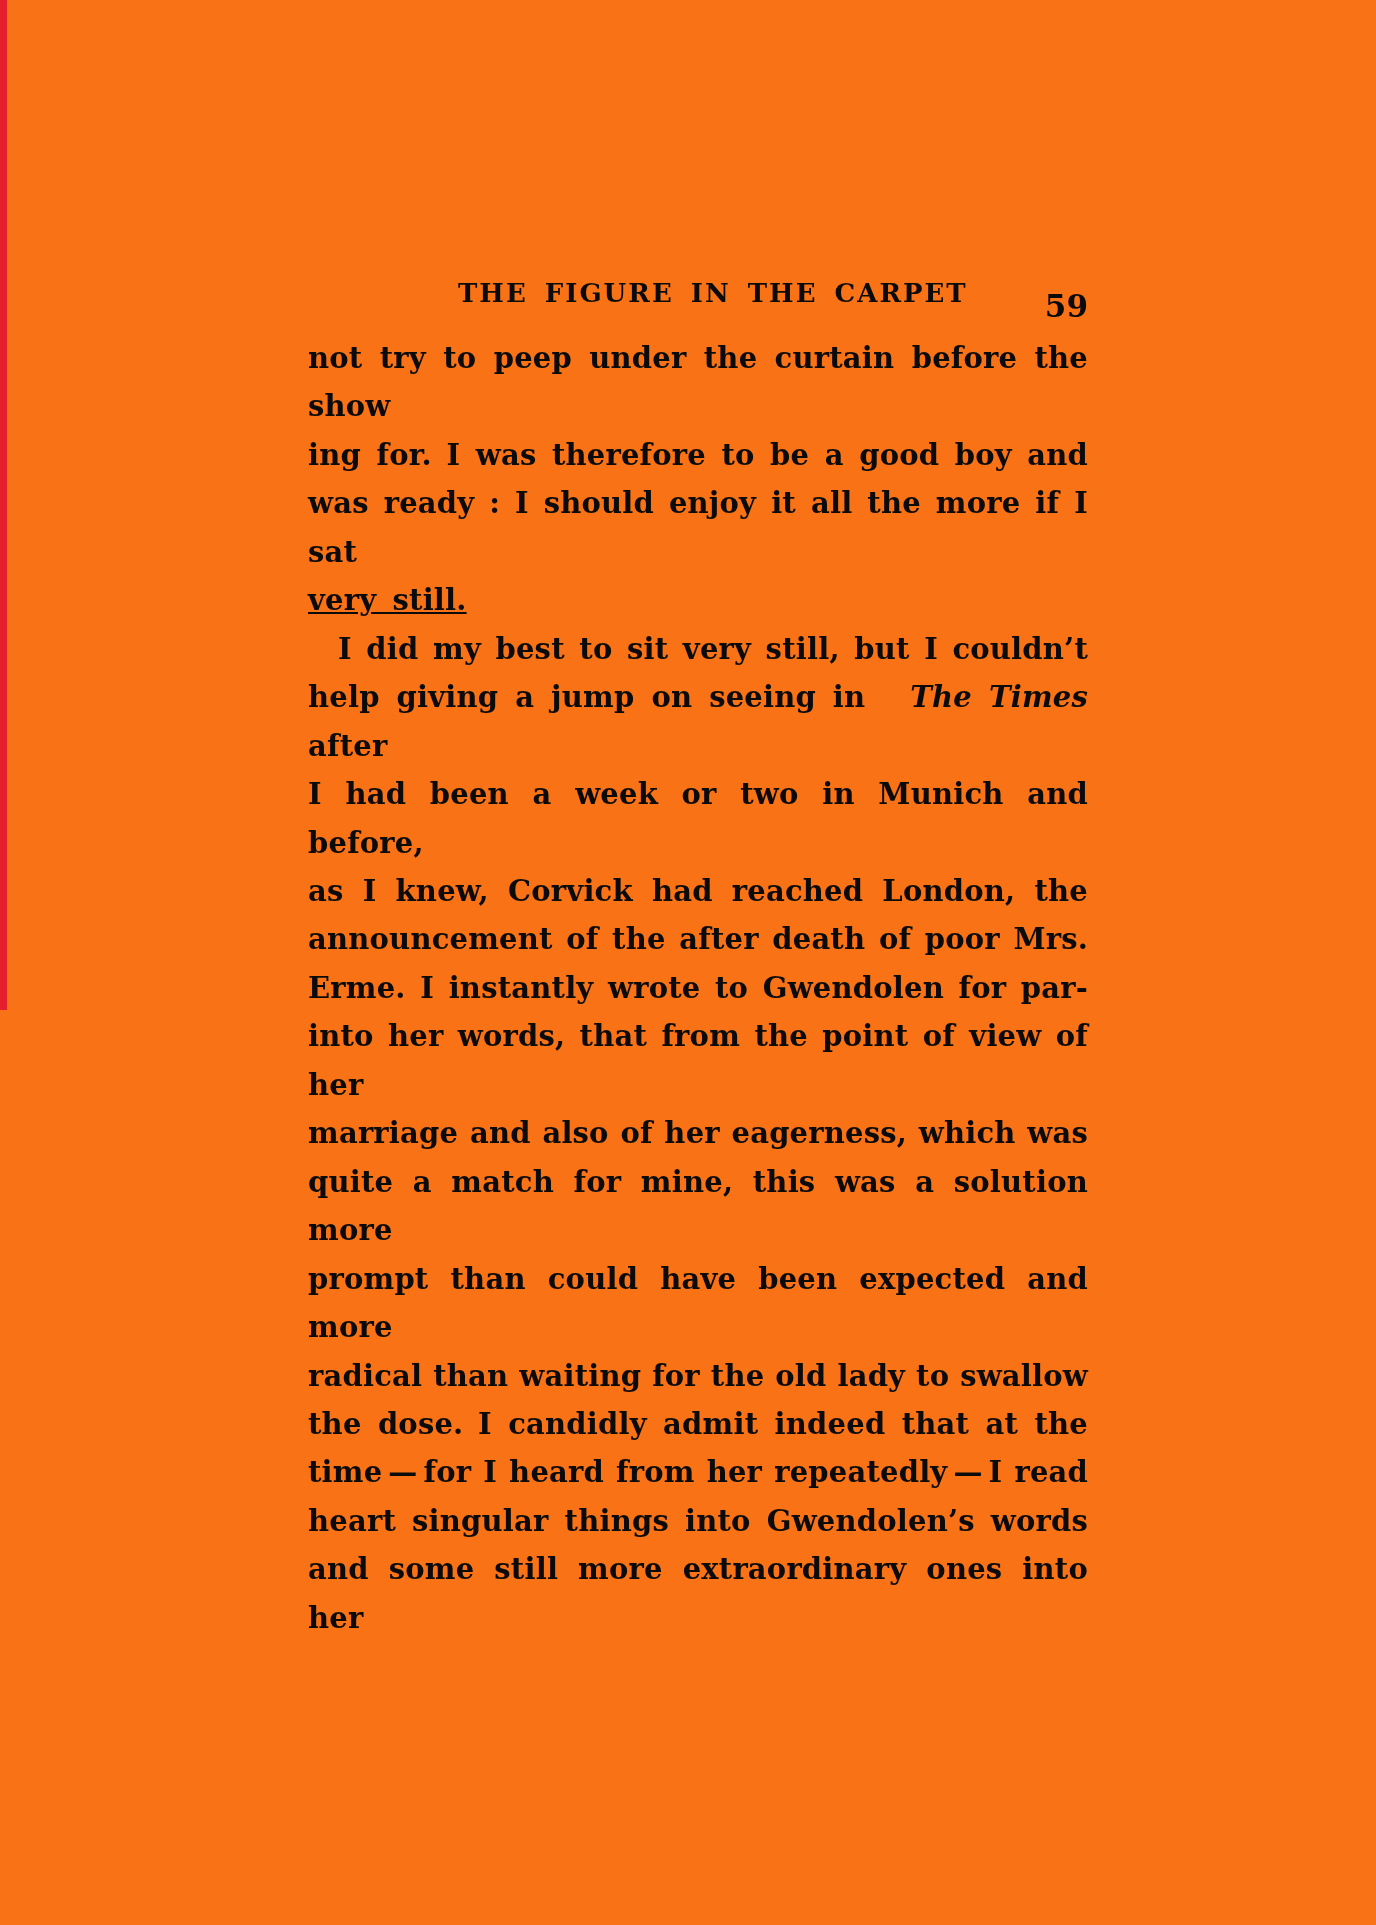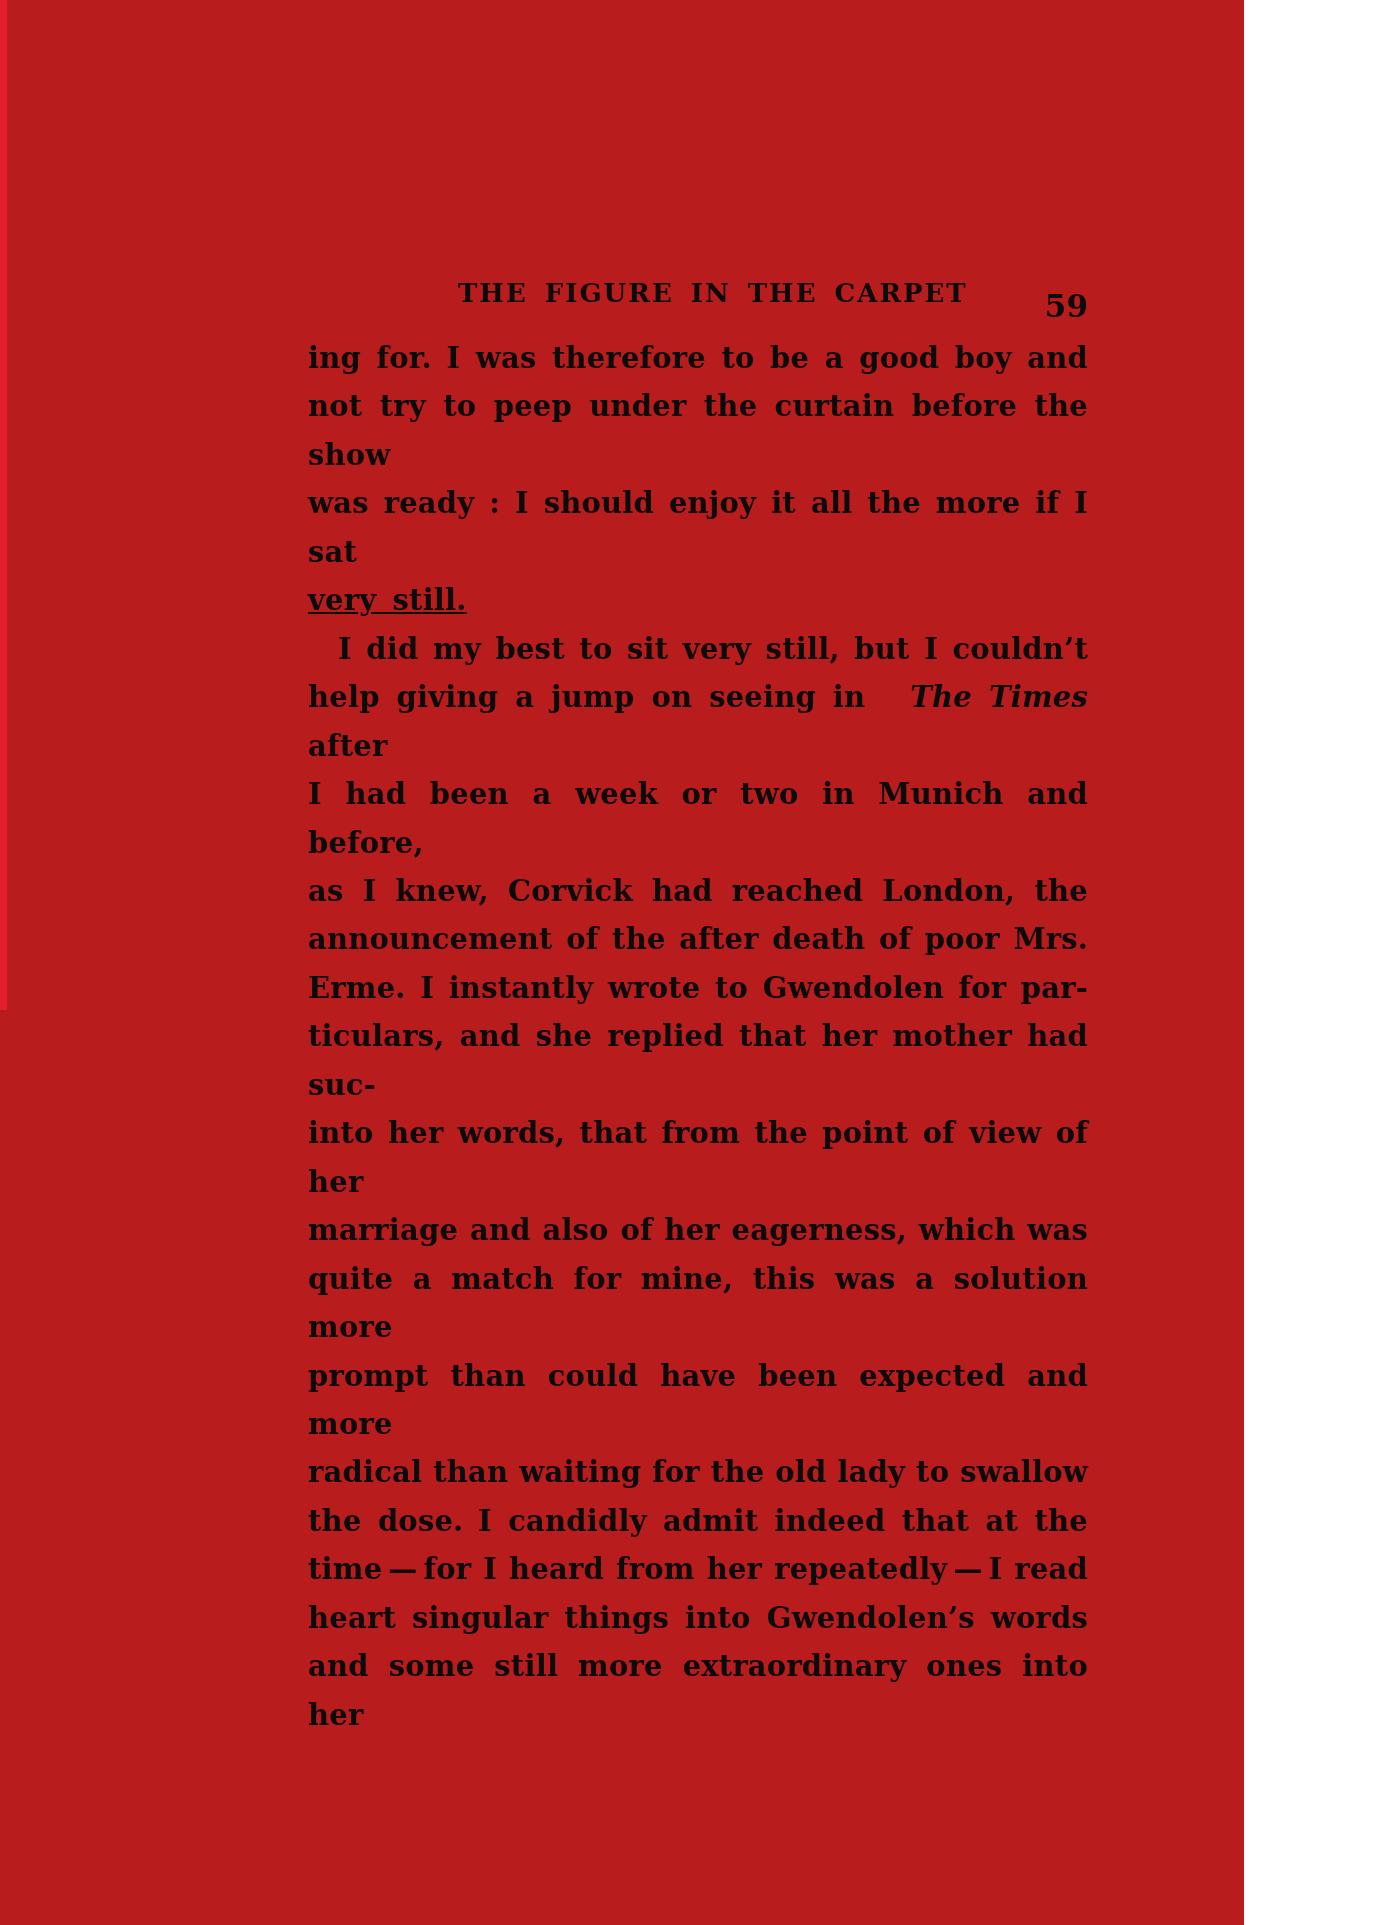--- a/index.html
+++ b/index.html
@@ -1,21 +1,21 @@
 <!DOCTYPE html>
 <html><head>
 <meta charset="utf-8">
 <style>
   html, body { margin: 0; padding: 0; background: #ffffff; }
 
   .page {
     position: relative;
-    width: 1244px;
+    width: 1376px;
     height: 1925px;
-    background: #b91c1c;
+    background: #f97316;
     overflow: hidden;
     font-family: "DejaVu Serif", serif;
     color: #0b0b0b;
   }
 
   
   .edge-stripe {
     position: absolute;
     left: 0;
     top: 0;
@@ -81,31 +81,30 @@
 <div class="page">
 
   <div class="edge-stripe" style="background: rgb(228, 30, 43);"></div>
 
   <div class="running-head">
     <span class="head-title">THE FIGURE IN THE CARPET</span>
     <span class="head-num">59</span>
   </div>
 
   <div class="body-block">
+      <div class="line">not try to peep under the curtain before the show</div>
       <div class="line">ing for. I was therefore to be a good boy and</div>
-      <div class="line">not try to peep under the curtain before the show</div>
       <div class="line">was ready : I should enjoy it all the more if I sat</div>
       <div class="line para-end">very still.</div>
       <div class="line indent">I did my best to sit very still, but I couldn’t</div>
       <div class="line">help giving a jump on seeing in <i>The Times</i> after</div>
       <div class="line">I had been a week or two in Munich and before,</div>
       <div class="line">as I knew, Corvick had reached London, the</div>
       <div class="line">announcement of the after death of poor Mrs.</div>
       <div class="line">Erme. I instantly wrote to Gwendolen for par-</div>
-      <div class="line">ticulars, and she replied that her mother had suc-</div>
       <div class="line">into her words, that from the point of view of her</div>
       <div class="line">marriage and also of her eagerness, which was</div>
       <div class="line">quite a match for mine, this was a solution more</div>
       <div class="line">prompt than could have been expected and more</div>
       <div class="line">radical than waiting for the old lady to swallow</div>
       <div class="line">the dose. I candidly admit indeed that at the</div>
       <div class="line">time — for I heard from her repeatedly — I read</div>
       <div class="line">heart singular things into Gwendolen’s words</div>
       <div class="line">and some still more extraordinary ones into her</div>
     </div>

